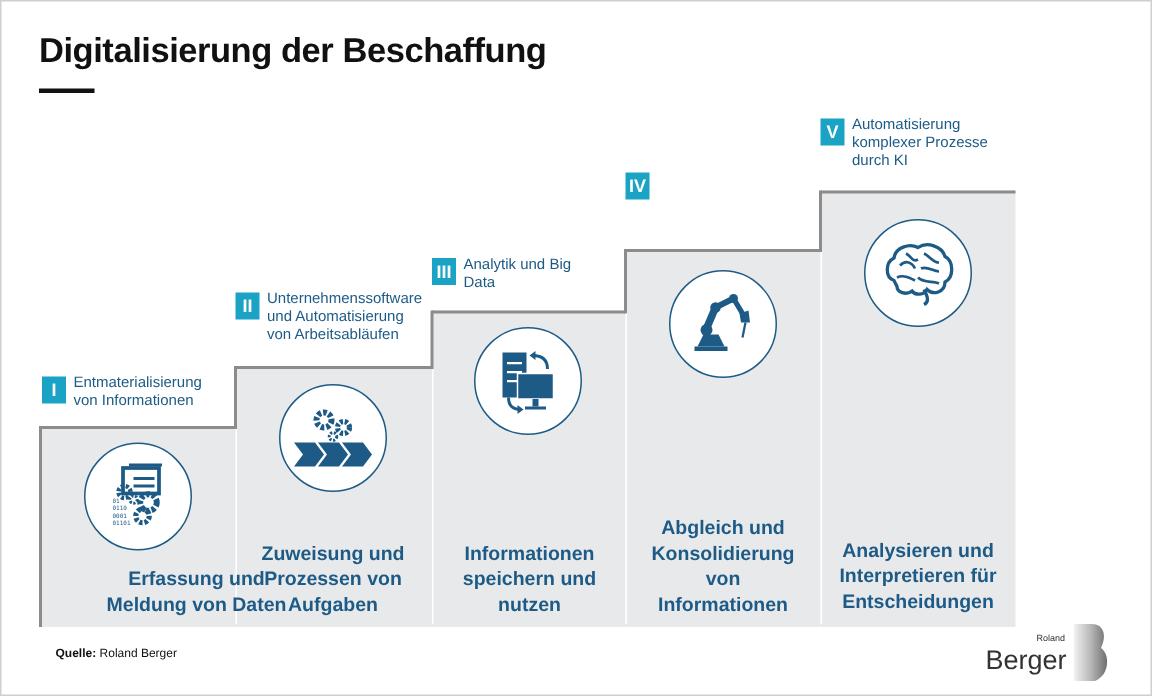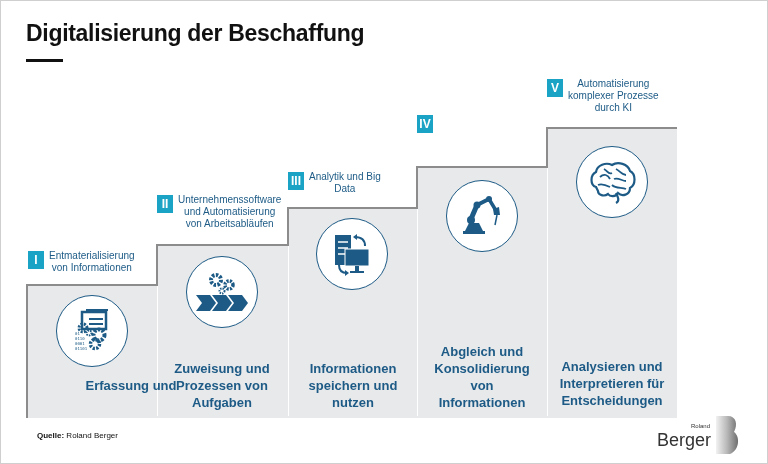--- a/index.html
+++ b/index.html
@@ -27,21 +27,21 @@
   .col-divider { position:absolute; width:1px; background:#ffffff; }
   .label {
     position:absolute; display:flex; align-items:flex-start;
   }
   .badge {
     background:#1aa3c4; color:#fff; font-weight:bold; font-size:12px;
     height:18px; min-width:16px; padding:0 2px; display:flex; align-items:center; justify-content:center;
     margin-right:5px; margin-top:1px; box-sizing:border-box;
   }
   .label-text {
-    color:#1d5b86; font-size:10px; line-height:12px; white-space:nowrap;text-align:center;
+    color:#1d5b86; font-size:10px; line-height:12px; white-space:nowrap;
   }
   .icon-circle {
     position:absolute; width:72px; height:72px; border-radius:50%;
     border:1.5px solid #1d5b86; background:#ffffff; box-sizing:border-box;
     display:flex; align-items:center; justify-content:center;
   }
   .caption {
     position:absolute; width:130px; text-align:center; color:#1d5b86;
     font-weight:bold; font-size:13px; line-height:17px;
   }
@@ -183,20 +183,21 @@
     <path d="M30 10 C34 12 36 16 40 16" fill="none" stroke="#1d5b86" stroke-width="1.8"></path>
     <path d="M28 20 C32 18 36 22 40 22" fill="none" stroke="#1d5b86" stroke-width="1.8"></path>
     <path d="M12 26 C16 24 20 26 24 28" fill="none" stroke="#1d5b86" stroke-width="1.8"></path>
     <path d="M26 26 C30 30 36 28 40 30" fill="none" stroke="#1d5b86" stroke-width="1.8"></path>
     <path d="M30 34 C32 38 34 42 30 44" fill="none" stroke="#1d5b86" stroke-width="2.2"></path>
   </svg>
 </div>
 
 <div class="caption" style="left:26px; top:377px;padding-left:40px;">
   <div>Erfassung und</div>
+  <div>Meldung von Daten</div>
 </div>
 <div class="caption" style="left:157px; top:360px;">
   <div>Zuweisung und</div>
   <div>Prozessen von</div>
   <div>Aufgaben</div>
 </div>
 <div class="caption" style="left:288px; top:360px;">
   <div>Informationen</div>
   <div>speichern und</div>
   <div>nutzen</div>

